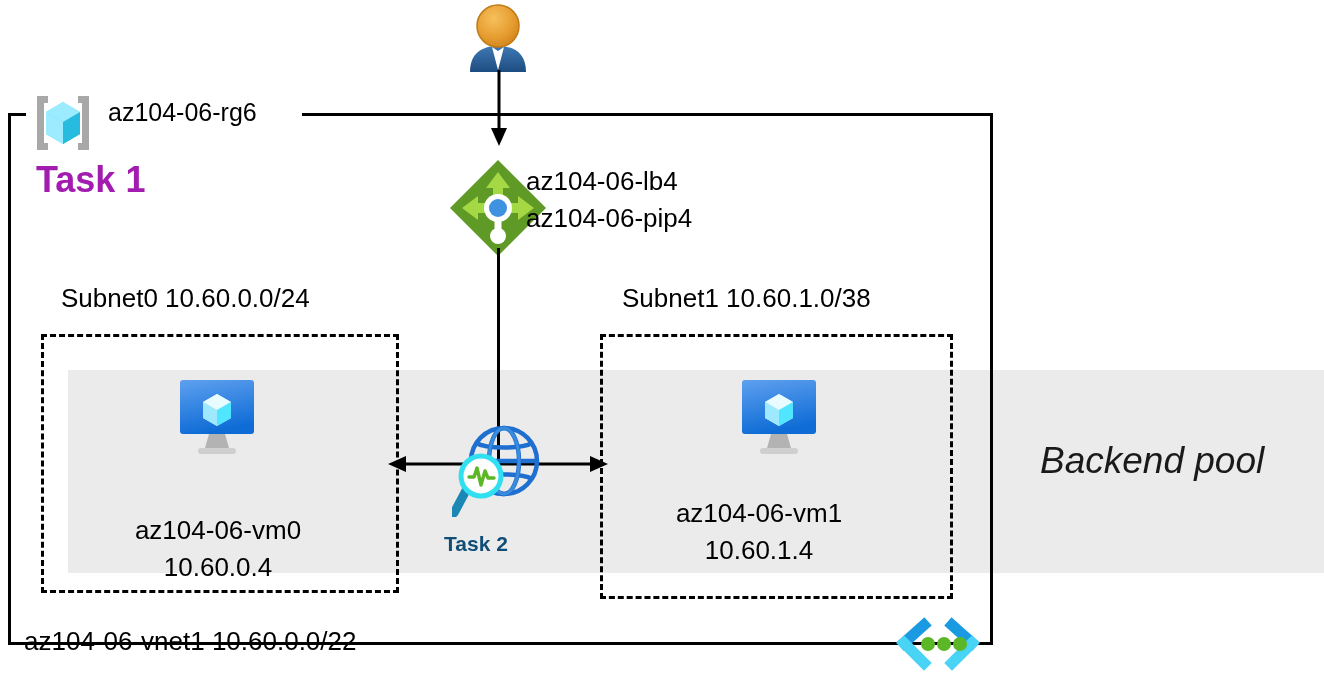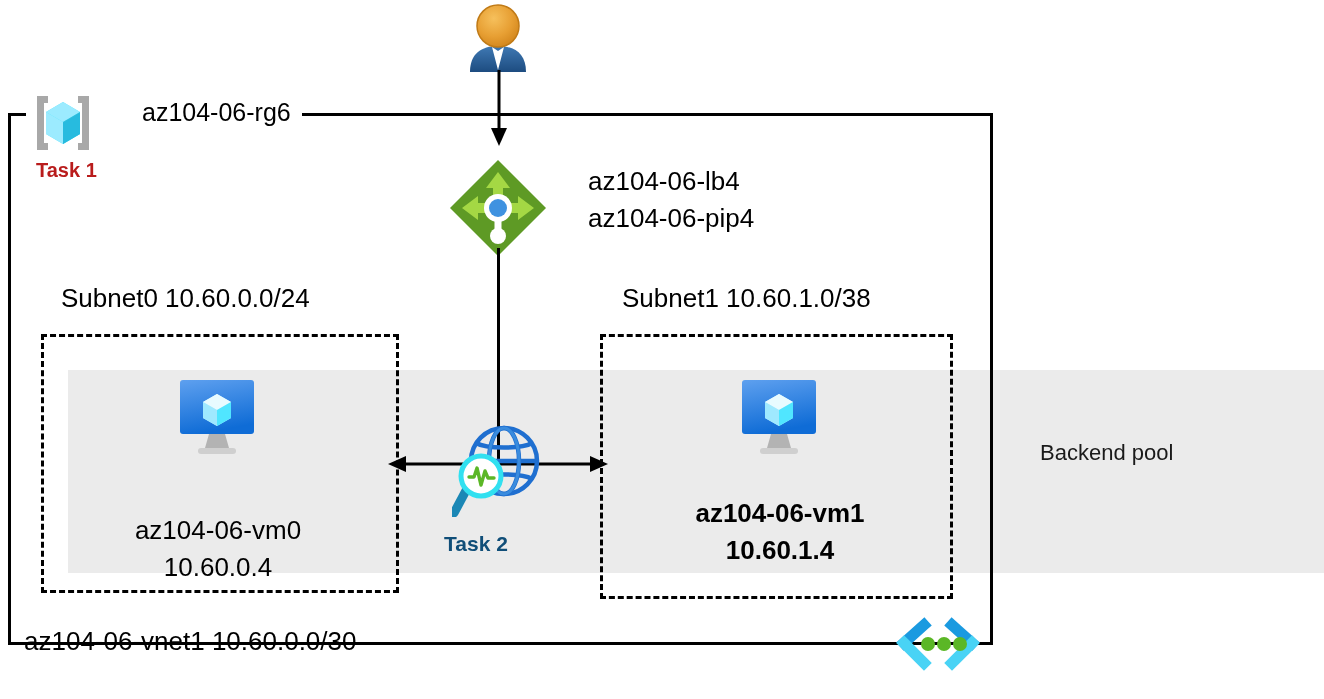--- a/index.html
+++ b/index.html
@@ -11,55 +11,55 @@
   }
   #stage{position:relative;width:1324px;height:699px;background:#ffffff;}
 
   
   .backend-band{
     position:absolute;left:68px;top:370px;width:1256px;height:203px;
     background:#ebebeb;
   }
   .backend-label{
     position:absolute;left:1040px;top:440px;
-    font-size:22px;color:#1a1a1a;white-space:nowrap;
+    font-size:37px;color:#1a1a1a;white-space:nowrap;font-style:italic;
   }
 
   
   .vnet-box{
     position:absolute;left:8px;top:113px;width:985px;height:532px;
     border:3px solid #000;
     box-sizing:border-box;
     background:transparent;
   }
   
   .vnet-top-gap{
     position:absolute;left:26px;top:105px;width:276px;height:16px;
     background:#ffffff;
   }
 
   
   .rg-icon{position:absolute;left:32px;top:92px;width:62px;height:62px;}
   .rg-label{
     position:absolute;left:108px;top:98px;
-    font-size:25px;color:#000;white-space:nowrap;margin-left:34px;
+    font-size:25px;color:#000;white-space:nowrap;
   }
   .task1-label{
     position:absolute;left:36px;top:159px;
-    font-size:20px;font-weight:bold;color:#b91c1c;white-space:nowrap;
+    font-size:36px;font-weight:bold;color:#a21caf;white-space:nowrap;
   }
 
   
   .user-icon{position:absolute;left:462px;top:2px;width:72px;height:72px;}
   .arrow-user{position:absolute;left:481px;top:70px;width:36px;height:78px;}
 
   
   .lb-icon{position:absolute;left:448px;top:158px;width:100px;height:100px;}
   .lb-label{
-    position:absolute;left:588px;top:163px;
+    position:absolute;left:526px;top:163px;
     font-size:26px;color:#000;line-height:1.44;white-space:nowrap;
   }
   .line-lb-globe{
     position:absolute;left:497px;top:248px;width:3px;height:215px;
     background:#000;
   }
 
   
   .subnet-hdr{
     position:absolute;font-size:26px;color:#000;white-space:nowrap;
@@ -78,21 +78,21 @@
 
   
   .vm-icon{position:absolute;width:82px;height:78px;}
   #vm0-icon{left:176px;top:378px;}
   #vm1-icon{left:738px;top:378px;}
   .vm-label{
     position:absolute;font-size:26px;color:#000;
     text-align:center;line-height:1.42;white-space:nowrap;
   }
   #vm0-label{left:70px;top:495px;width:296px;margin-top:17px;}
-  #vm1-label{left:632px;top:495px;width:296px;font-weight:bold;}
+  #vm1-label{left:611px;top:495px;width:296px;}
 
   
   .nw-icon{position:absolute;left:452px;top:421px;width:96px;height:96px;}
   .task2-label{
     position:absolute;left:444px;top:532px;
     font-size:21px;font-weight:bold;color:#104e78;white-space:nowrap;
   }
   .arrow-left{position:absolute;left:388px;top:450px;width:112px;height:28px;}
   .arrow-right{position:absolute;left:496px;top:450px;width:112px;height:28px;}
 
@@ -260,21 +260,21 @@
       </g>
 
       <line x1="18" y1="62" x2="2" y2="92" stroke="#1b87b5" stroke-width="9" stroke-linecap="round"></line>
 
       <circle cx="29" cy="55" r="20" fill="#ffffff" stroke="#31e0f0" stroke-width="5"></circle>
       <polyline points="17,56 22,56 25,47 29,64 33,50 36,57 42,57" fill="none" stroke="#5bb726" stroke-width="3.4" stroke-linejoin="round" stroke-linecap="round"></polyline>
     </svg>
   </div>
   <div class="task2-label nosel">Task 2</div>
 
-  <div class="vnet-label nosel">az104-06-vnet1 10.60.0.0/30</div>
+  <div class="vnet-label nosel">az104-06-vnet1 10.60.0.0/22</div>
   <div class="vnet-corner-icon">
     <svg width="84" height="54" viewBox="0 0 84 54">
       <g stroke-linecap="square">
         <line x1="28" y1="8" x2="8" y2="26" stroke="#1a9ae0" stroke-width="11"></line>
         <line x1="8" y1="26" x2="28" y2="46" stroke="#49d3f5" stroke-width="11"></line>
         <line x1="56" y1="8" x2="76" y2="26" stroke="#1a9ae0" stroke-width="11"></line>
         <line x1="76" y1="26" x2="56" y2="46" stroke="#49d3f5" stroke-width="11"></line>
       </g>
       <circle cx="32" cy="27" r="7" fill="#5bb726"></circle>
       <circle cx="48" cy="27" r="7" fill="#5bb726"></circle>

